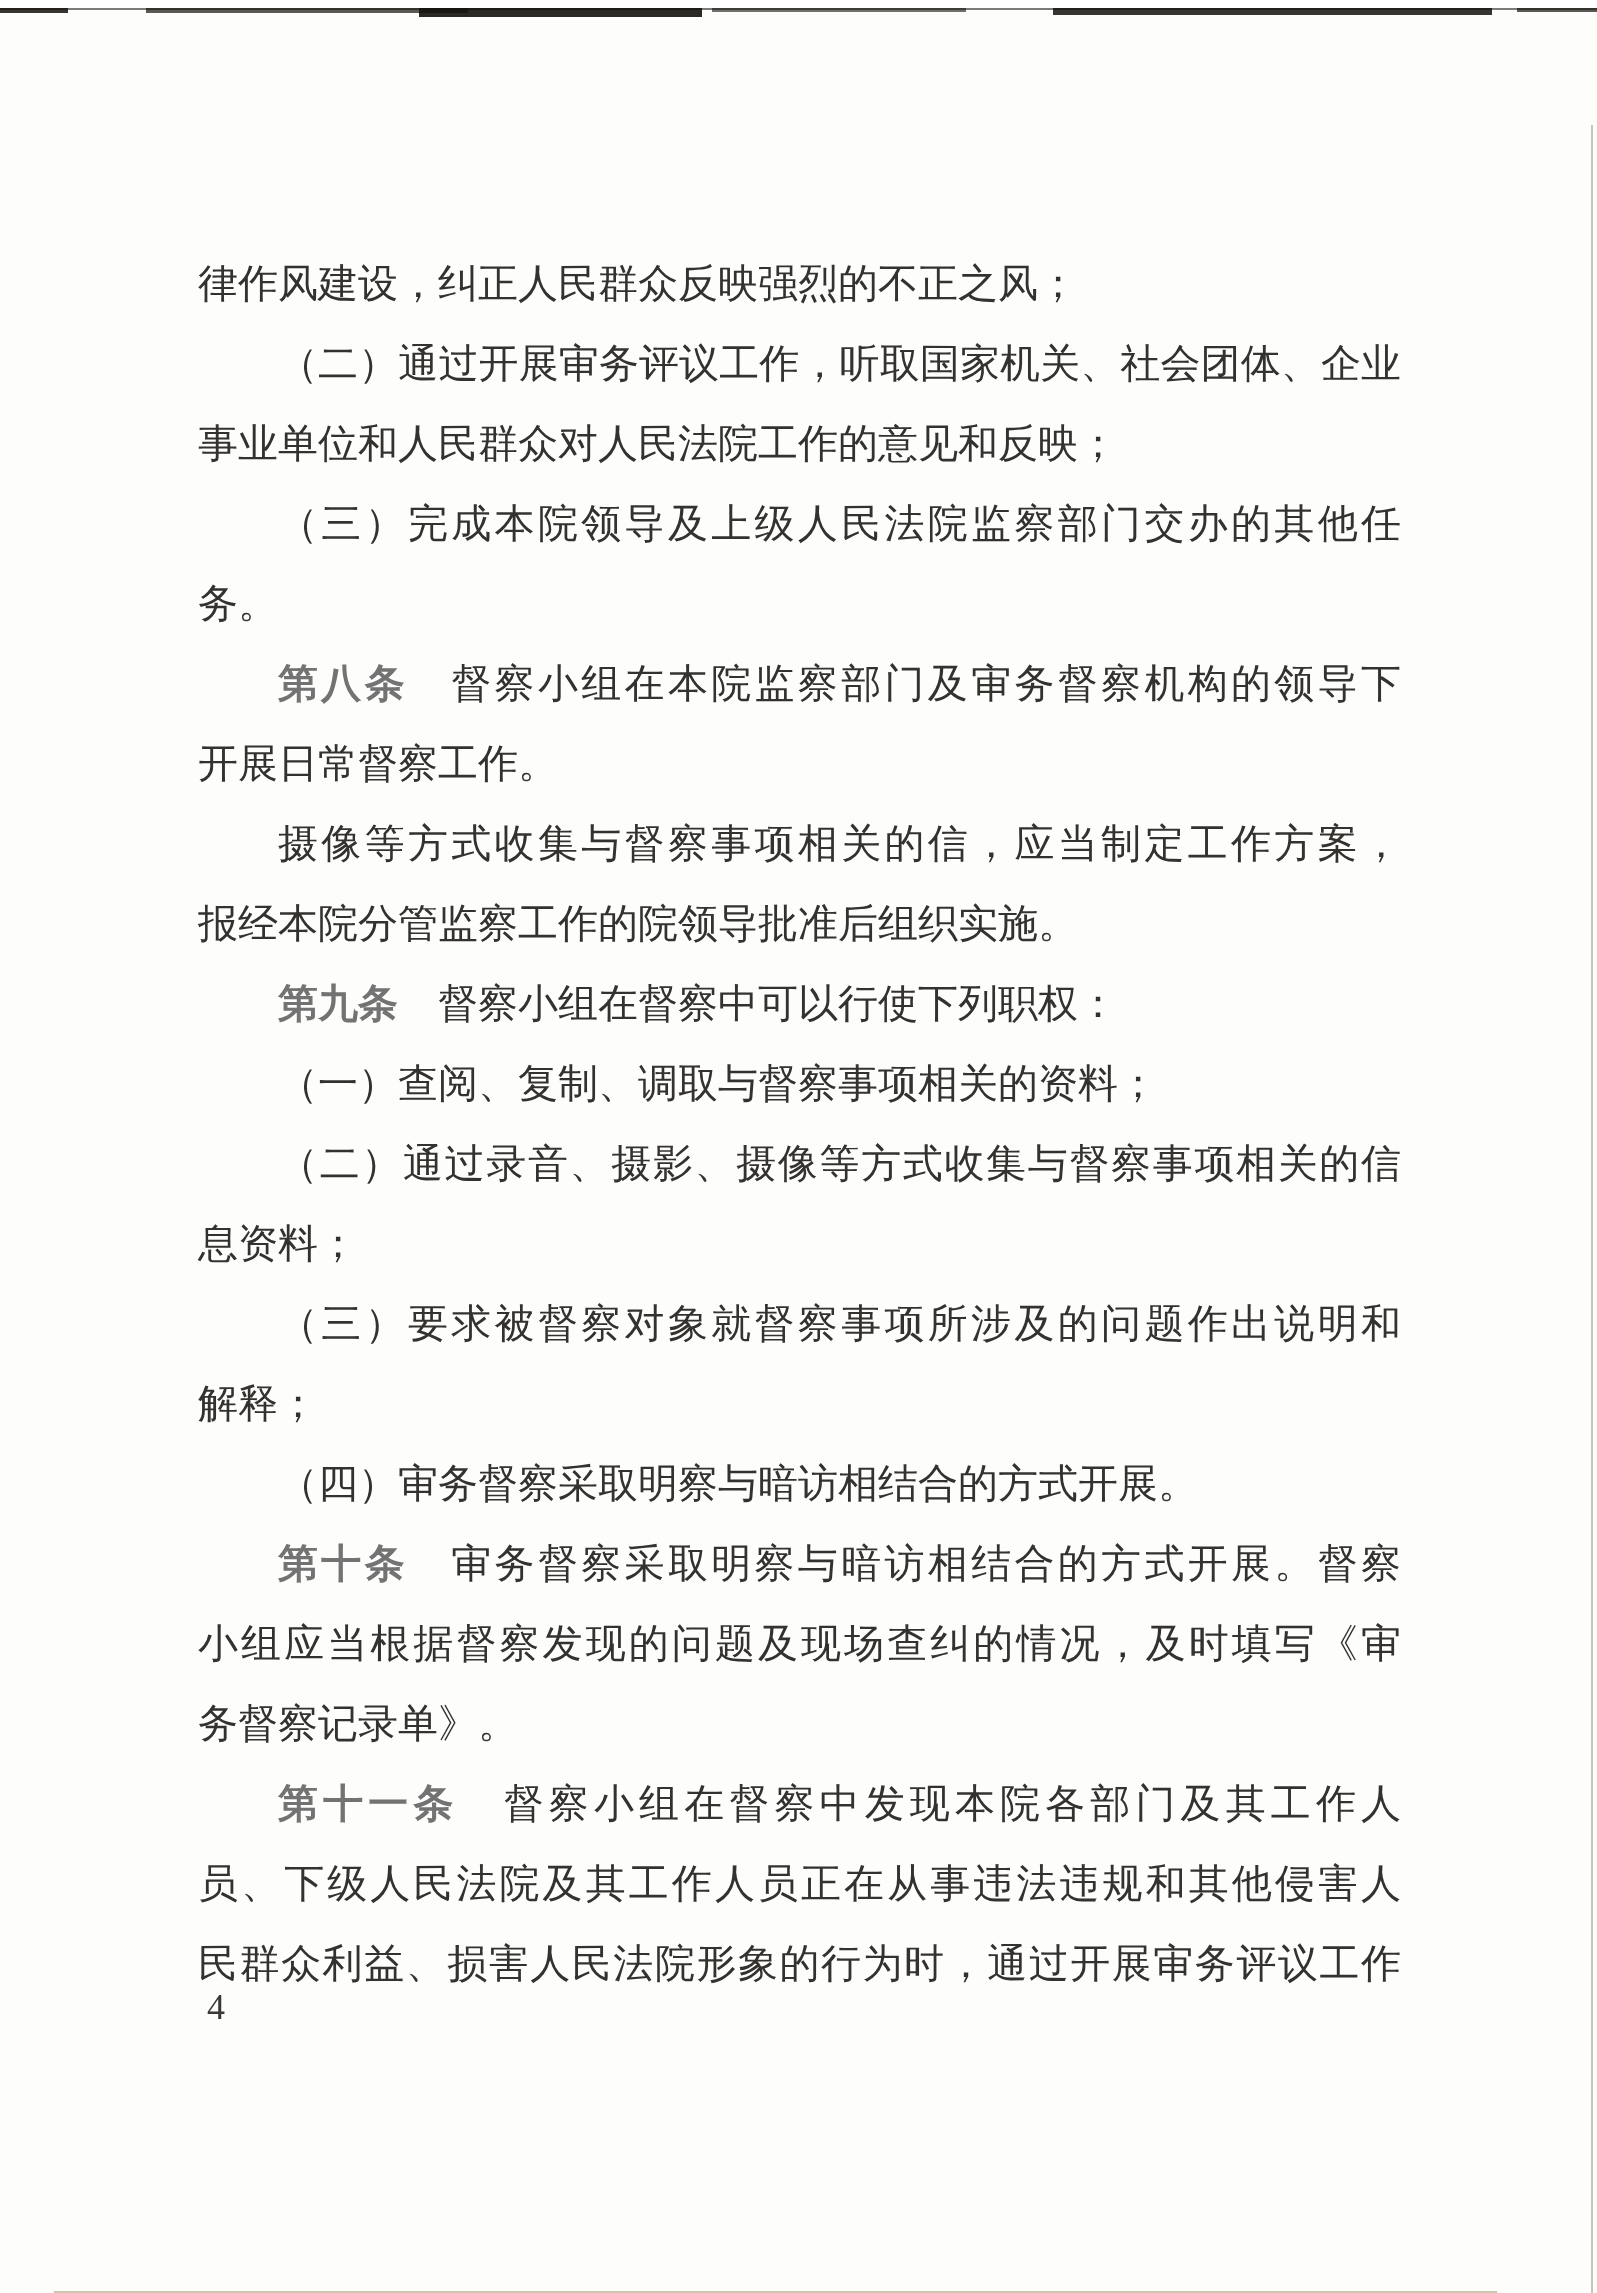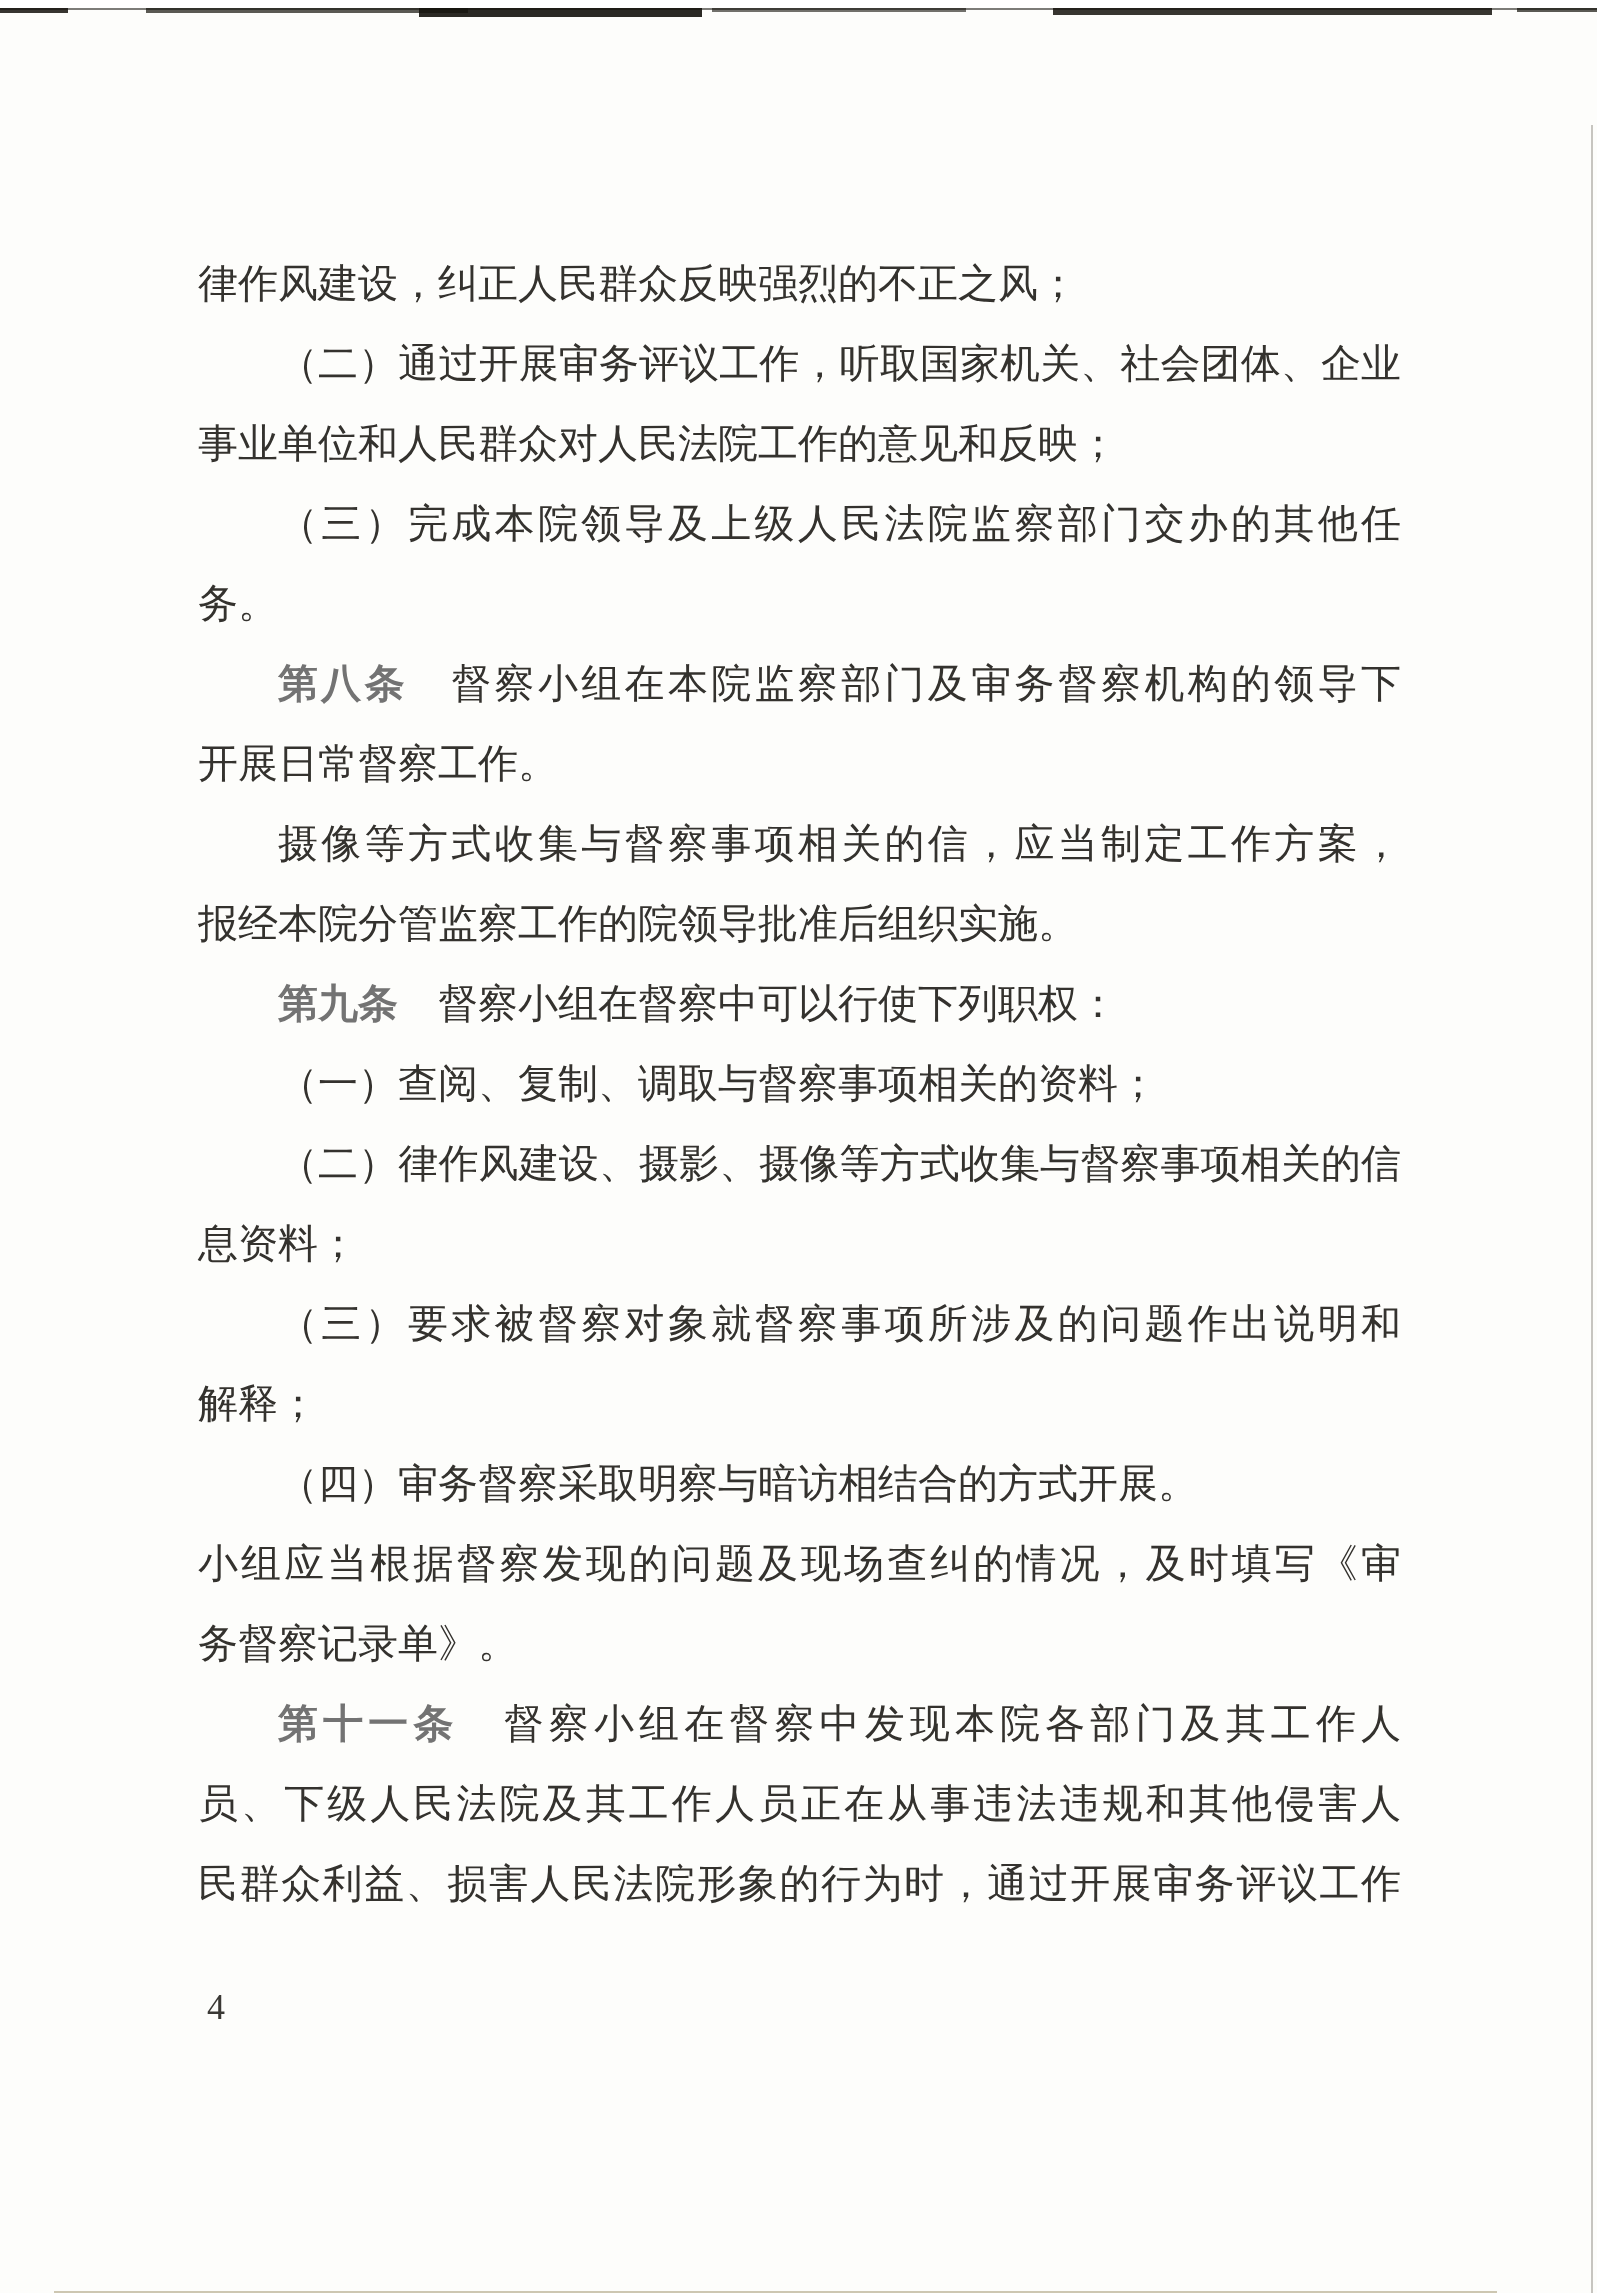--- a/index.html
+++ b/index.html
@@ -80,25 +80,26 @@
       <div class="line justify indent"><span>（二）通过开展审务评议工作，听取国家机关、社会团体、企业</span></div>
       <div class="line"><span>事业单位和人民群众对人民法院工作的意见和反映；</span></div>
       <div class="line justify indent"><span>（三）完成本院领导及上级人民法院监察部门交办的其他任</span></div>
       <div class="line"><span>务。</span></div>
       <div class="line justify indent"><span class="lead">第八条</span><span>　督察小组在本院监察部门及审务督察机构的领导下</span></div>
       <div class="line"><span>开展日常督察工作。</span></div>
       <div class="line justify indent"><span>摄像等方式收集与督察事项相关的信，应当制定工作方案，</span></div>
       <div class="line"><span>报经本院分管监察工作的院领导批准后组织实施。</span></div>
       <div class="line indent"><span class="lead">第九条</span><span>　督察小组在督察中可以行使下列职权：</span></div>
       <div class="line indent"><span>（一）查阅、复制、调取与督察事项相关的资料；</span></div>
-      <div class="line justify indent"><span>（二）律作风建设、摄影、摄像等方式收集与督察事项相关的信</span></div>
+      <div class="line justify indent"><span>（二）通过录音、摄影、摄像等方式收集与督察事项相关的信</span></div>
       <div class="line"><span>息资料；</span></div>
       <div class="line justify indent"><span>（三）要求被督察对象就督察事项所涉及的问题作出说明和</span></div>
       <div class="line"><span>解释；</span></div>
       <div class="line indent"><span>（四）审务督察采取明察与暗访相结合的方式开展。</span></div>
+      <div class="line justify indent"><span class="lead">第十条</span><span>　审务督察采取明察与暗访相结合的方式开展。督察</span></div>
       <div class="line justify"><span>小组应当根据督察发现的问题及现场查纠的情况，及时填写《审</span></div>
       <div class="line"><span>务督察记录单》。</span></div>
       <div class="line justify indent"><span class="lead">第十一条</span><span>　督察小组在督察中发现本院各部门及其工作人</span></div>
       <div class="line justify"><span>员、下级人民法院及其工作人员正在从事违法违规和其他侵害人</span></div>
       <div class="line justify"><span>民群众利益、损害人民法院形象的行为时，通过开展审务评议工作</span></div>
     </div>
 
   <div class="page-number">4</div>
 
   <div class="scan-bottom-accent"></div>

